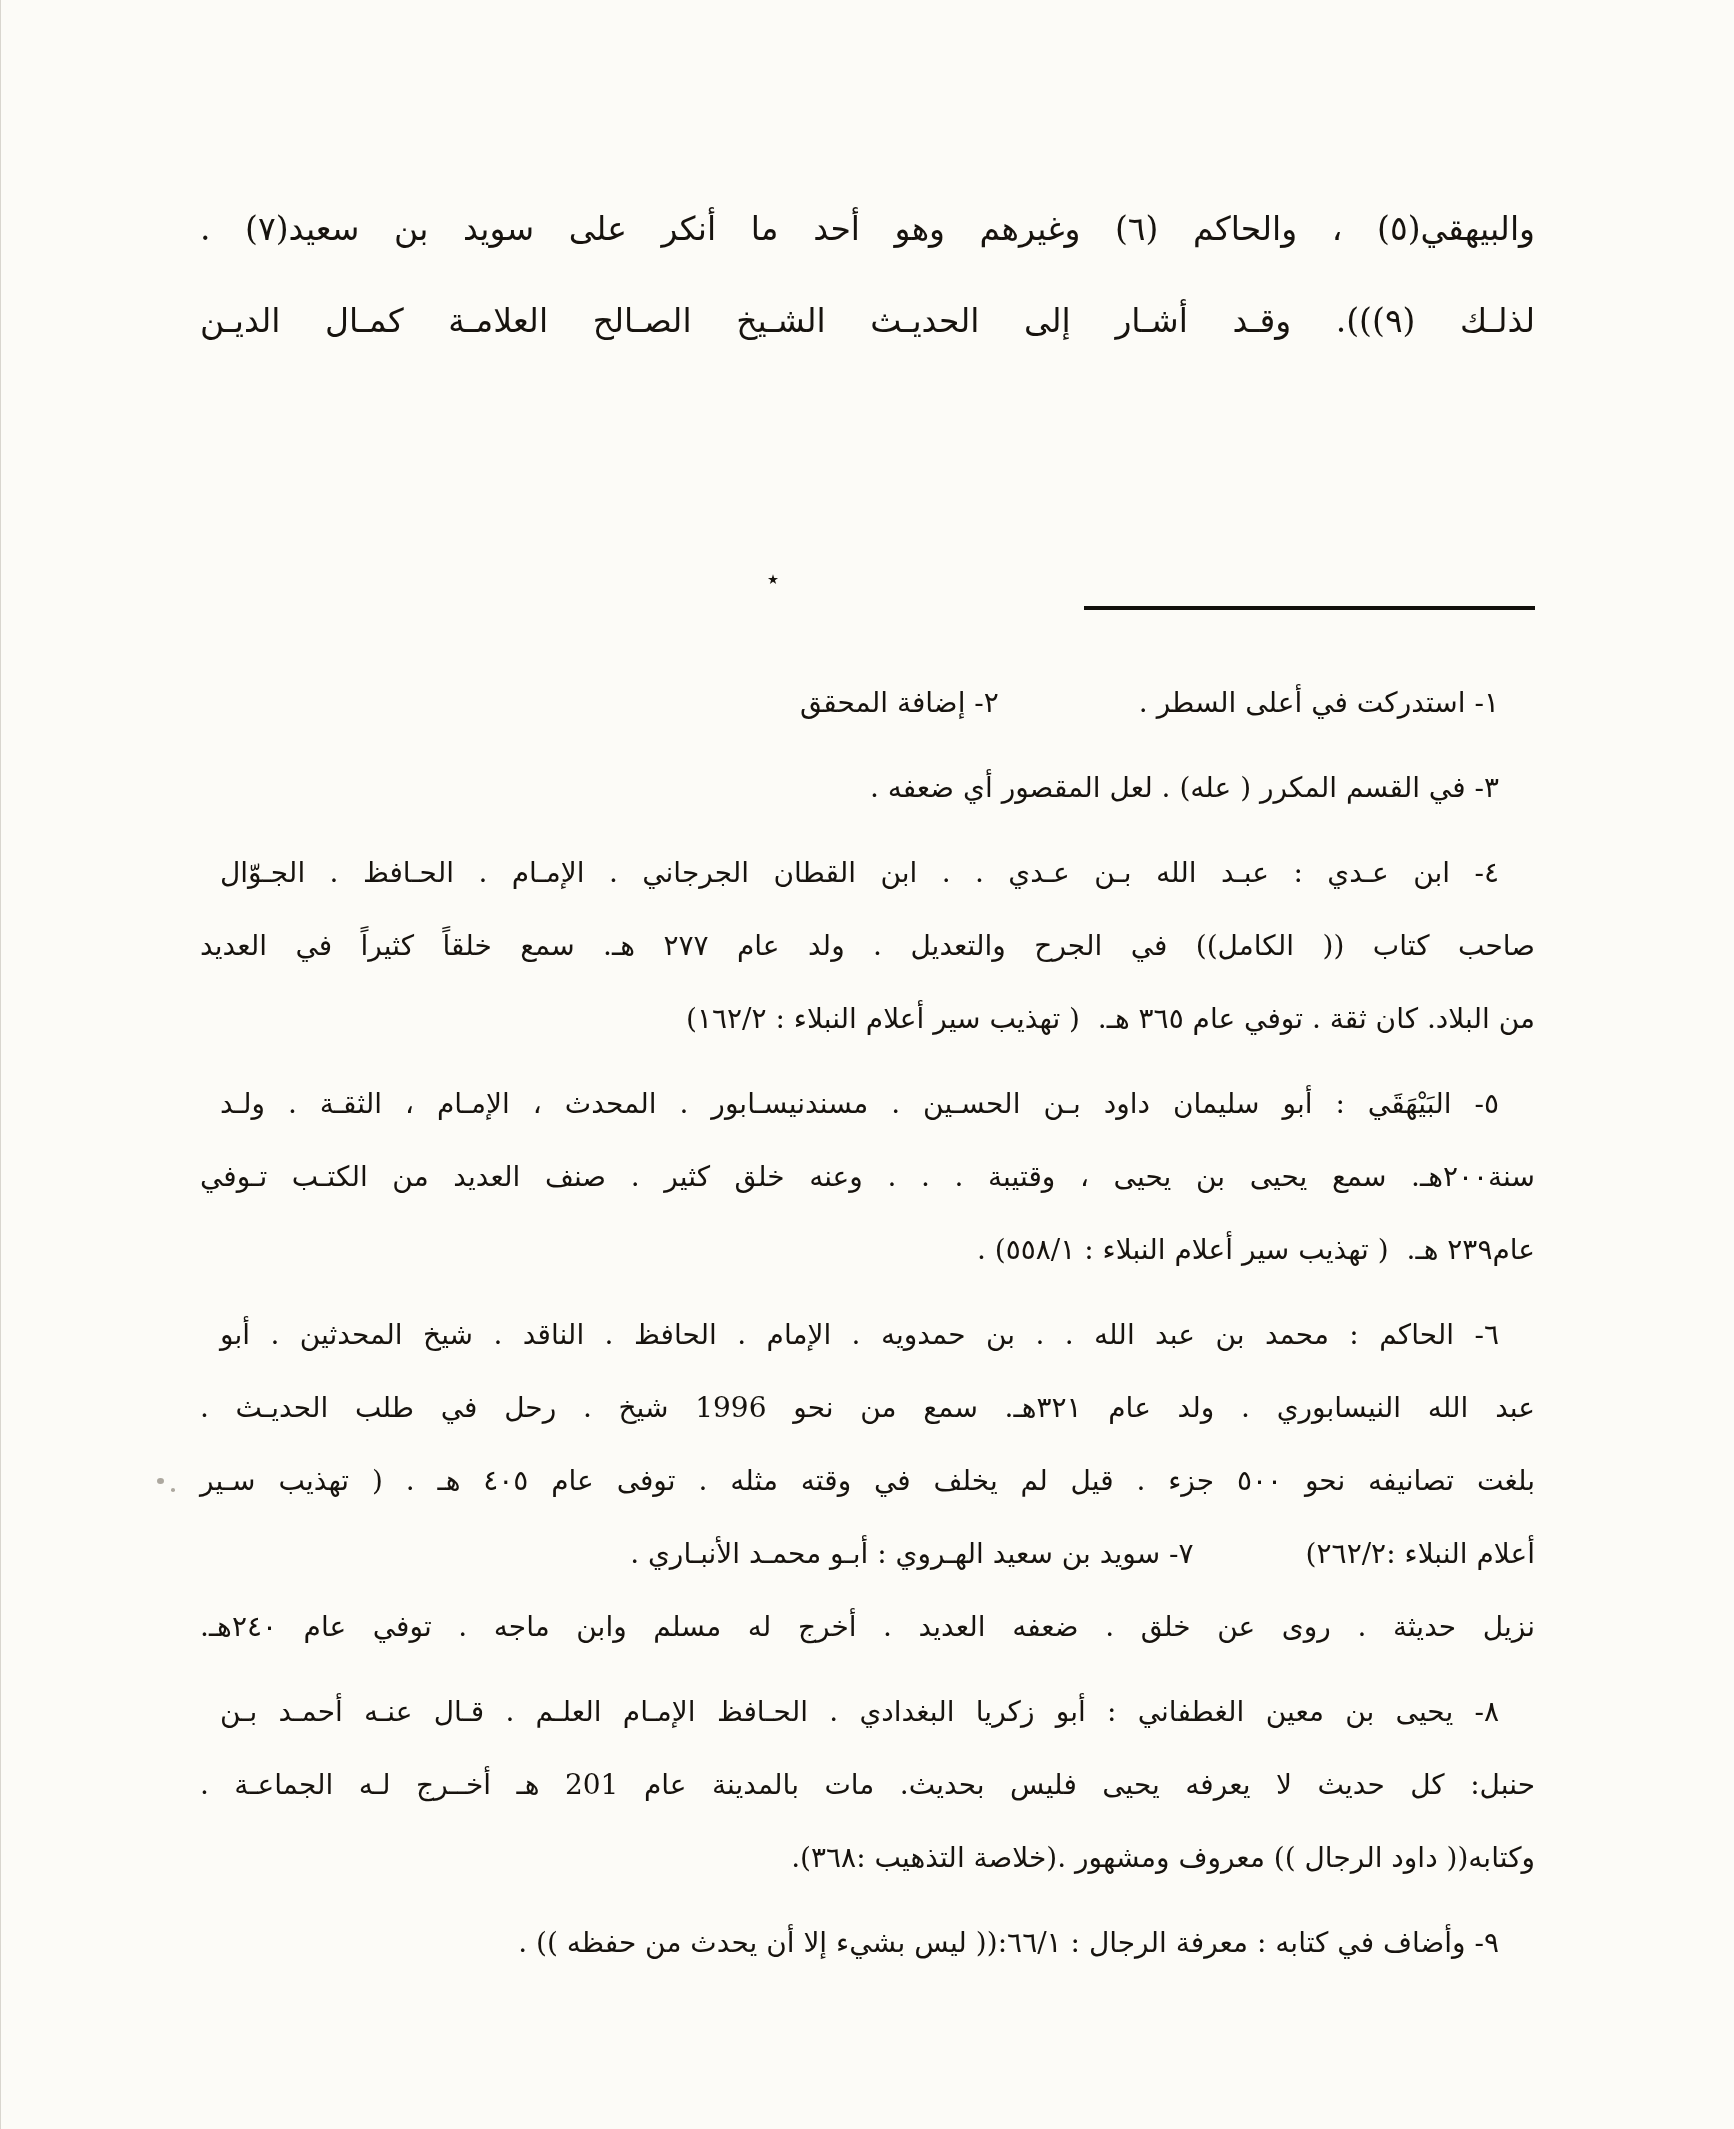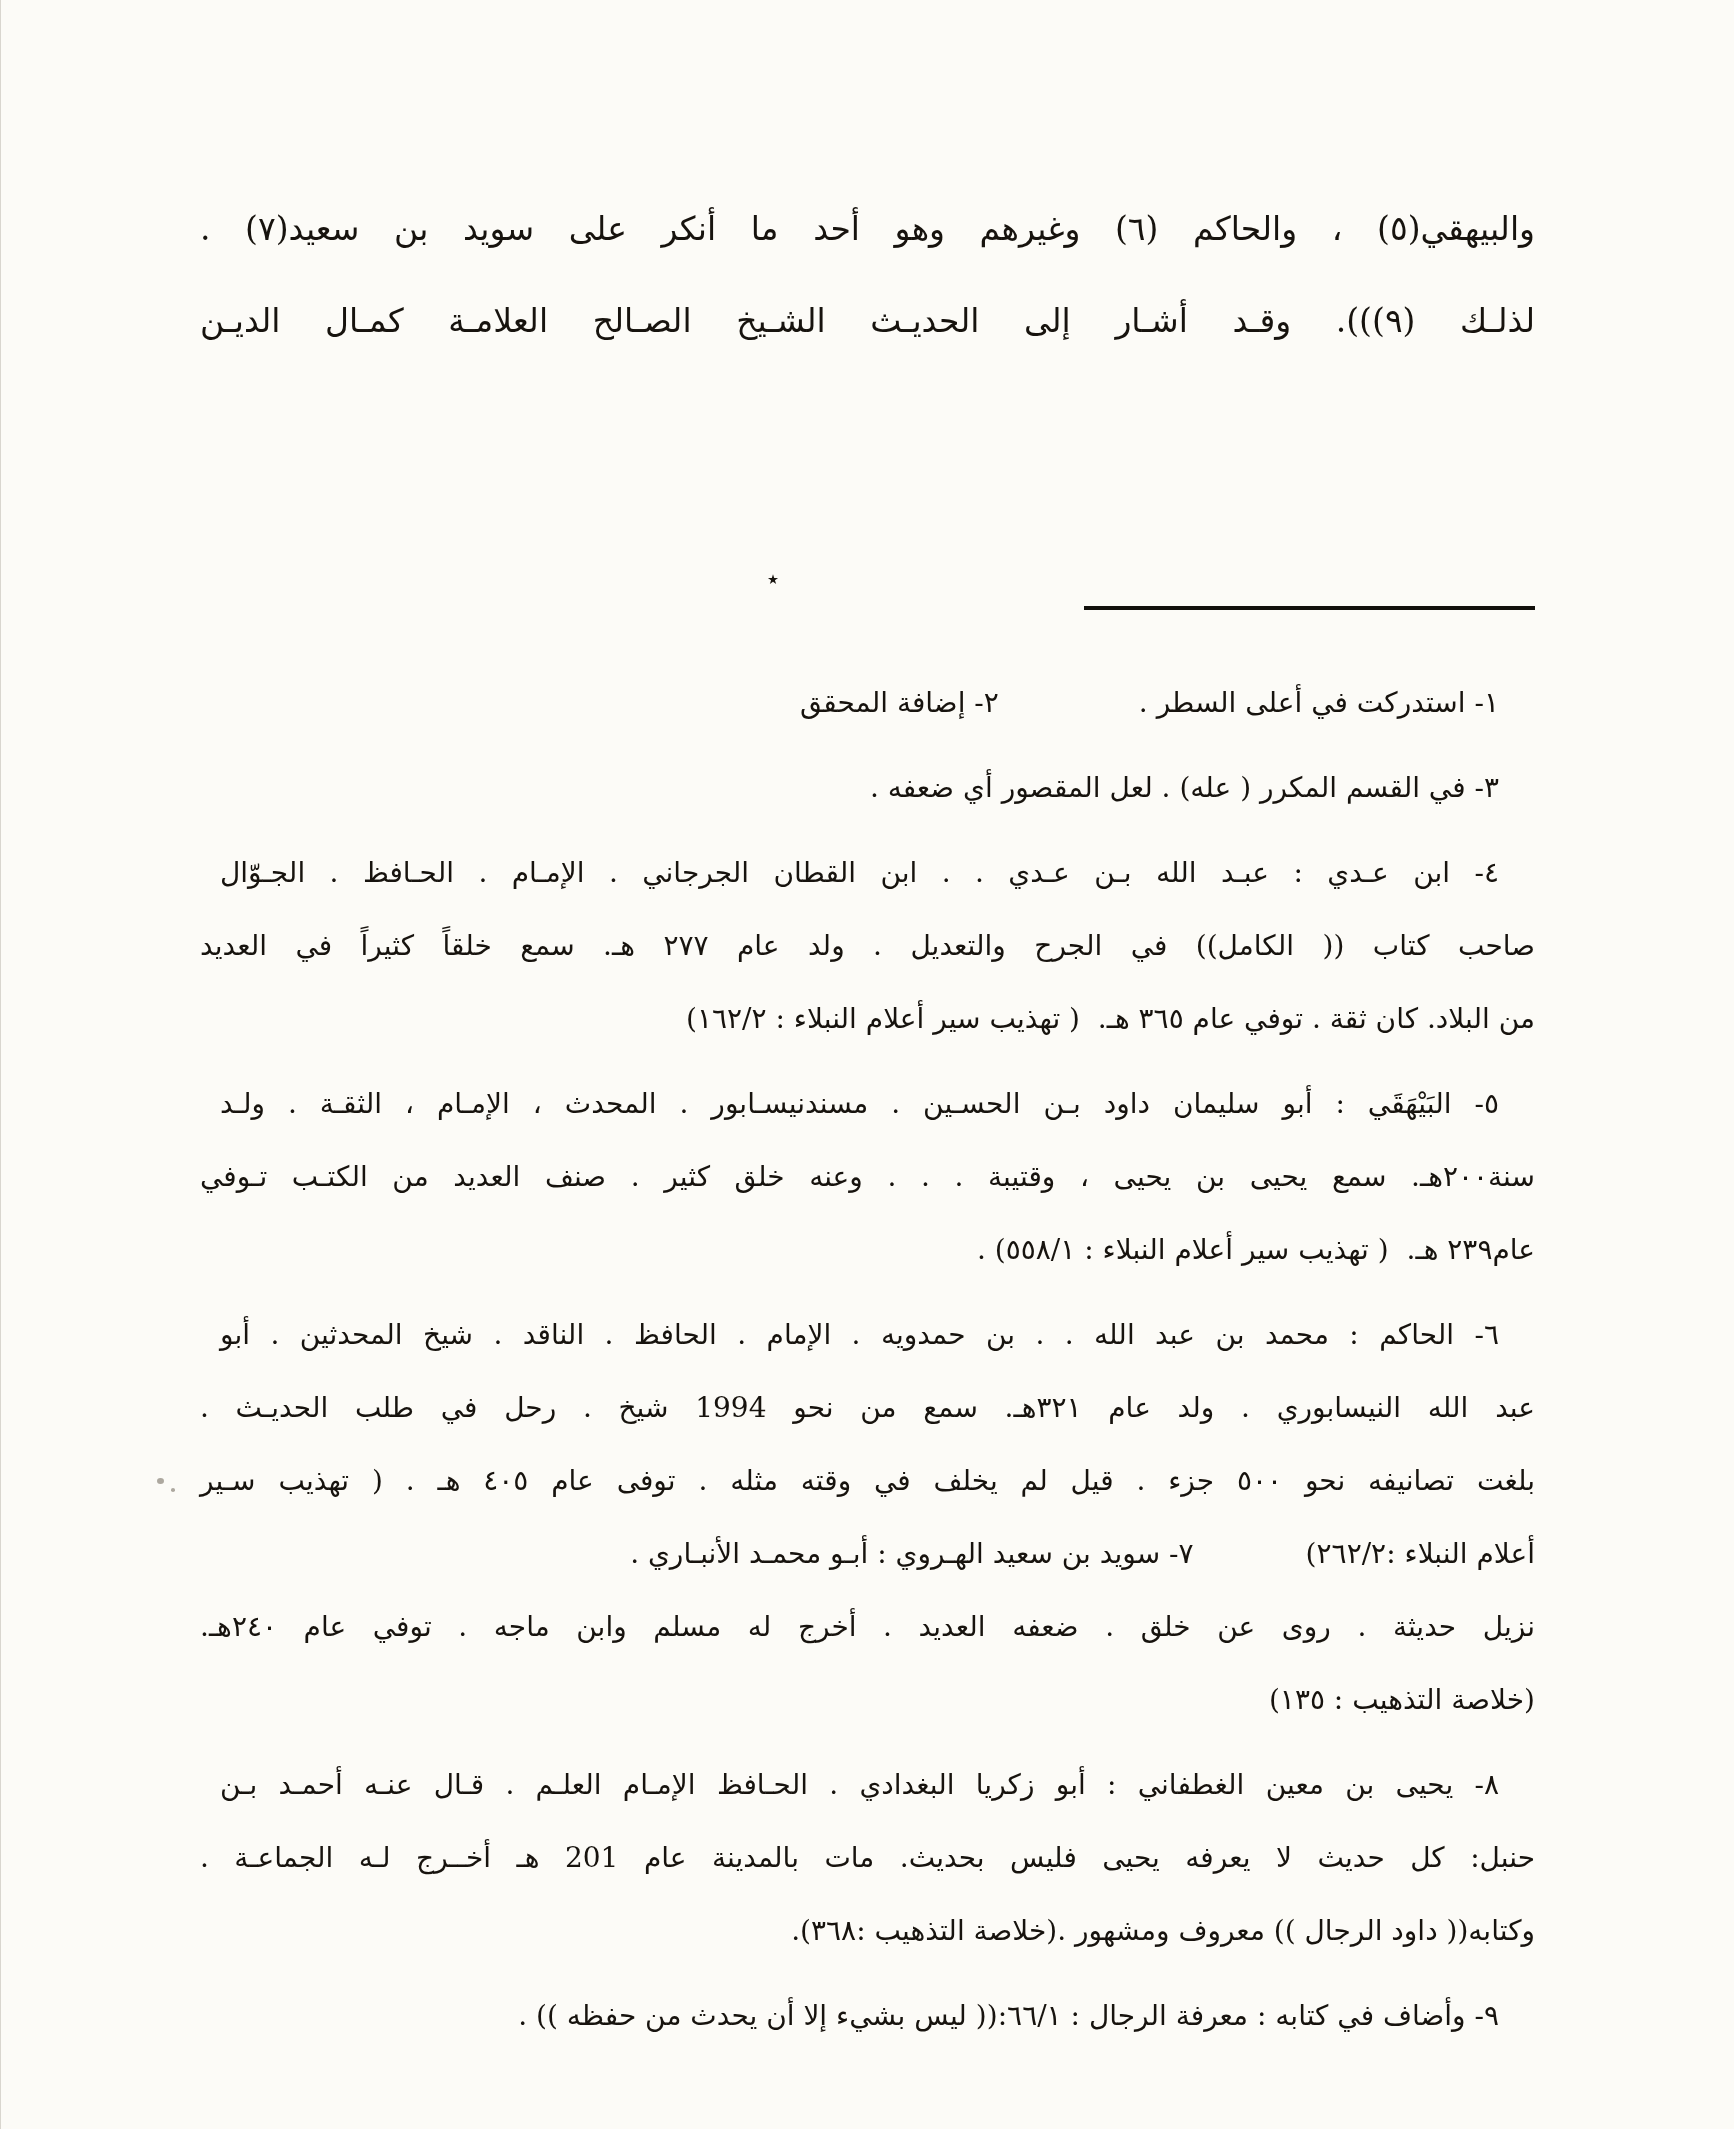--- a/index.html
+++ b/index.html
@@ -101,29 +101,28 @@
       <div class="f-line">من البلاد. كان ثقة . توفي عام ٣٦٥ هـ.  ( تهذيب سير أعلام النبلاء : ١٦٢/٢)</div>
 
       <div class="f-line indent gap justify">٥- البَيْهَقَي : أبو سليمان داود بـن الحسـين . مسندنيسـابور . المحدث ، الإمـام ، الثقـة . ولـد</div>
 
       <div class="f-line justify">سنة٢٠٠هـ. سمع يحيى بن يحيى ، وقتيبة . . . وعنه خلق كثير . صنف العديد من الكتـب تـوفي</div>
 
       <div class="f-line">عام٢٣٩ هـ.  ( تهذيب سير أعلام النبلاء : ٥٥٨/١) .</div>
 
       <div class="f-line indent gap justify">٦- الحاكم : محمد بن عبد الله . . بن حمدويه . الإمام . الحافظ . الناقد . شيخ المحدثين . أبو</div>
 
-      <div class="f-line justify">عبد الله النيسابوري . ولد عام ٣٢١هـ. سمع من نحو 1994 شيخ . رحل في طلب الحديـث .</div>
+      <div class="f-line justify">عبد الله النيسابوري . ولد عام ٣٢١هـ. سمع من نحو 1996 شيخ . رحل في طلب الحديـث .</div>
 
       <div class="f-line justify">بلغت تصانيفه نحو ٥٠٠ جزء . قيل لم يخلف في وقته مثله . توفى عام ٤٠٥ هـ . ( تهذيب سـير</div>
 
       <div class="f-line">أعلام النبلاء :٢٦٢/٢)    ٧- سويد بن سعيد الهـروي : أبـو محمـد الأنبـاري .</div>
 
       <div class="f-line justify">نزيل حديثة . روى عن خلق . ضعفه العديد . أخرج له مسلم وابن ماجه . توفي عام ٢٤٠هـ.</div>
 
-      <div class="f-line">(خلاصة التذهيب : ١٣٥)</div>
 
       <div class="f-line indent gap justify">٨- يحيى بن معين الغطفاني : أبو زكريا البغدادي . الحـافظ الإمـام العلـم . قـال عنـه أحمـد بـن</div>
 
       <div class="f-line justify">حنبل: كل حديث لا يعرفه يحيى فليس بحديث. مات بالمدينة عام 201 هـ أخــرج لـه الجماعـة .</div>
 
       <div class="f-line">وكتابه(( داود الرجال )) معروف ومشهور .(خلاصة التذهيب :٣٦٨).</div>
 
       <div class="f-line indent gap">٩- وأضاف في كتابه : معرفة الرجال : ٦٦/١:(( ليس بشيء إلا أن يحدث من حفظه )) .</div>
     </section>
 

